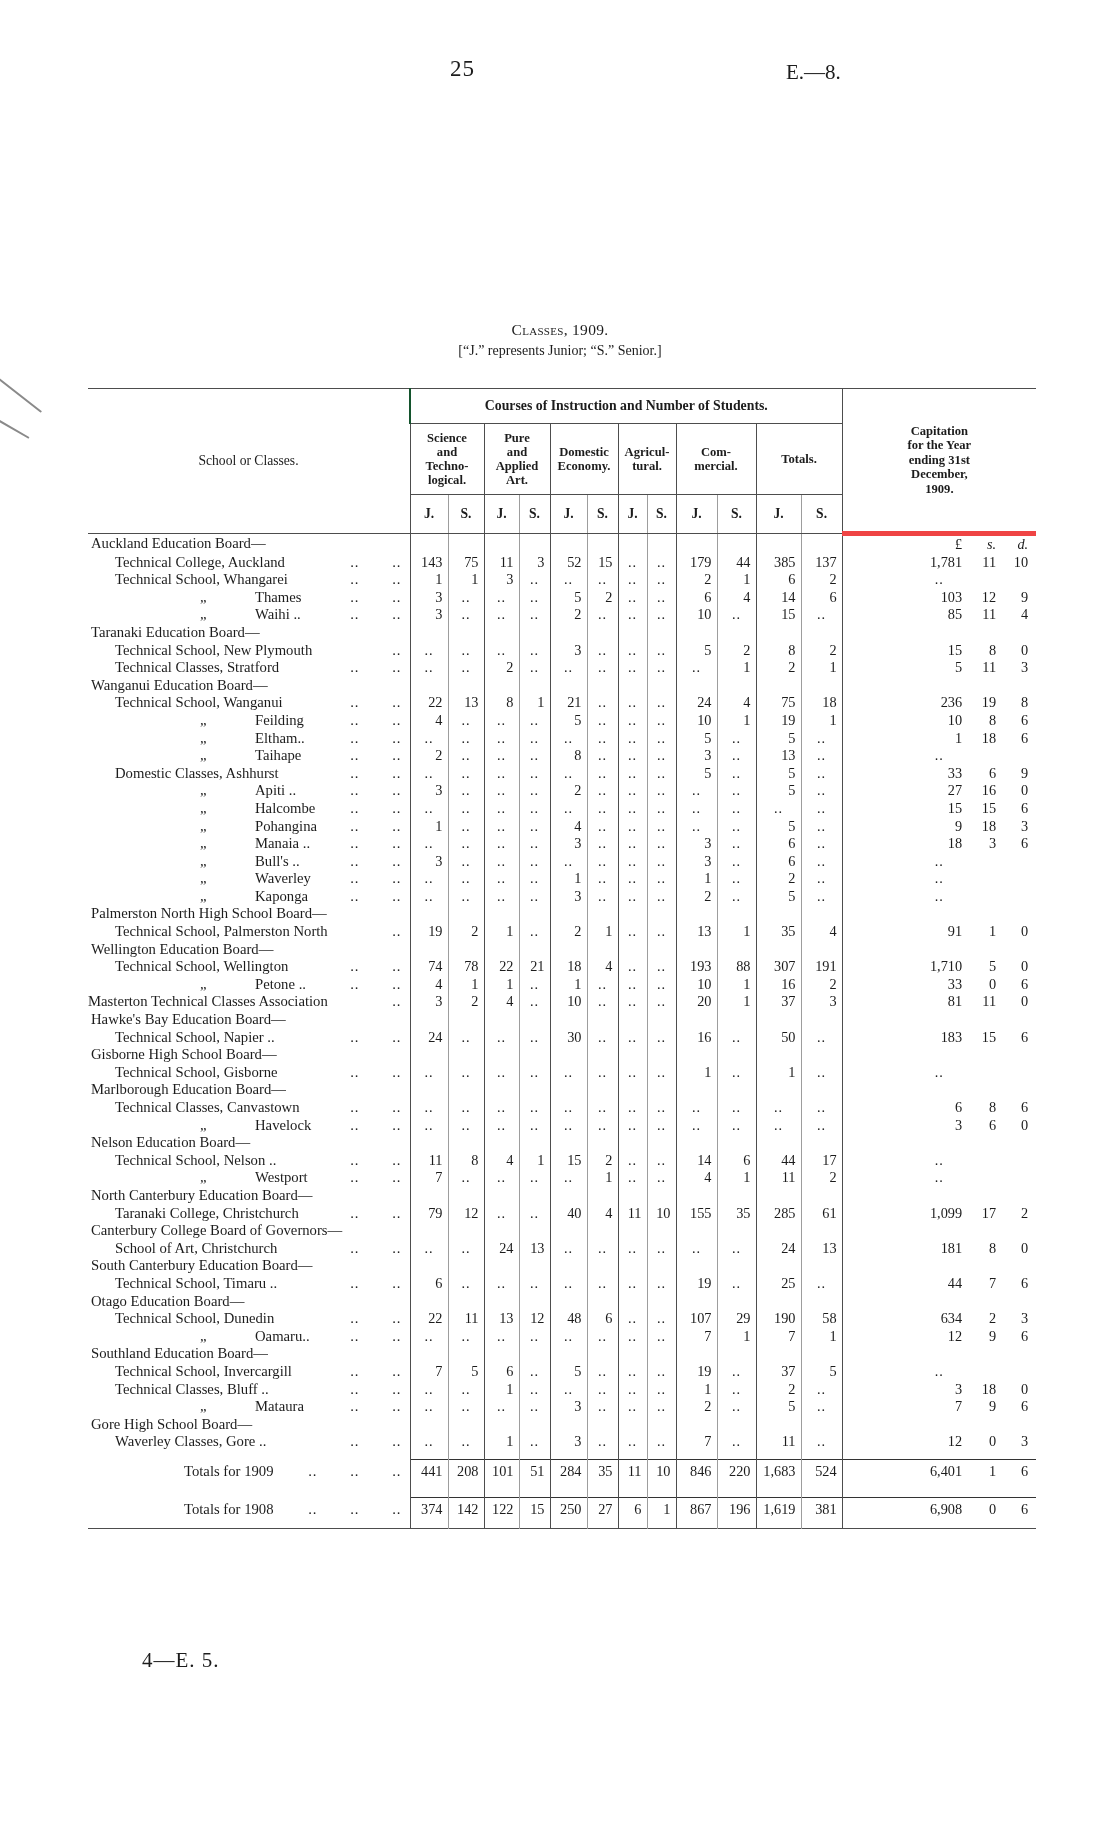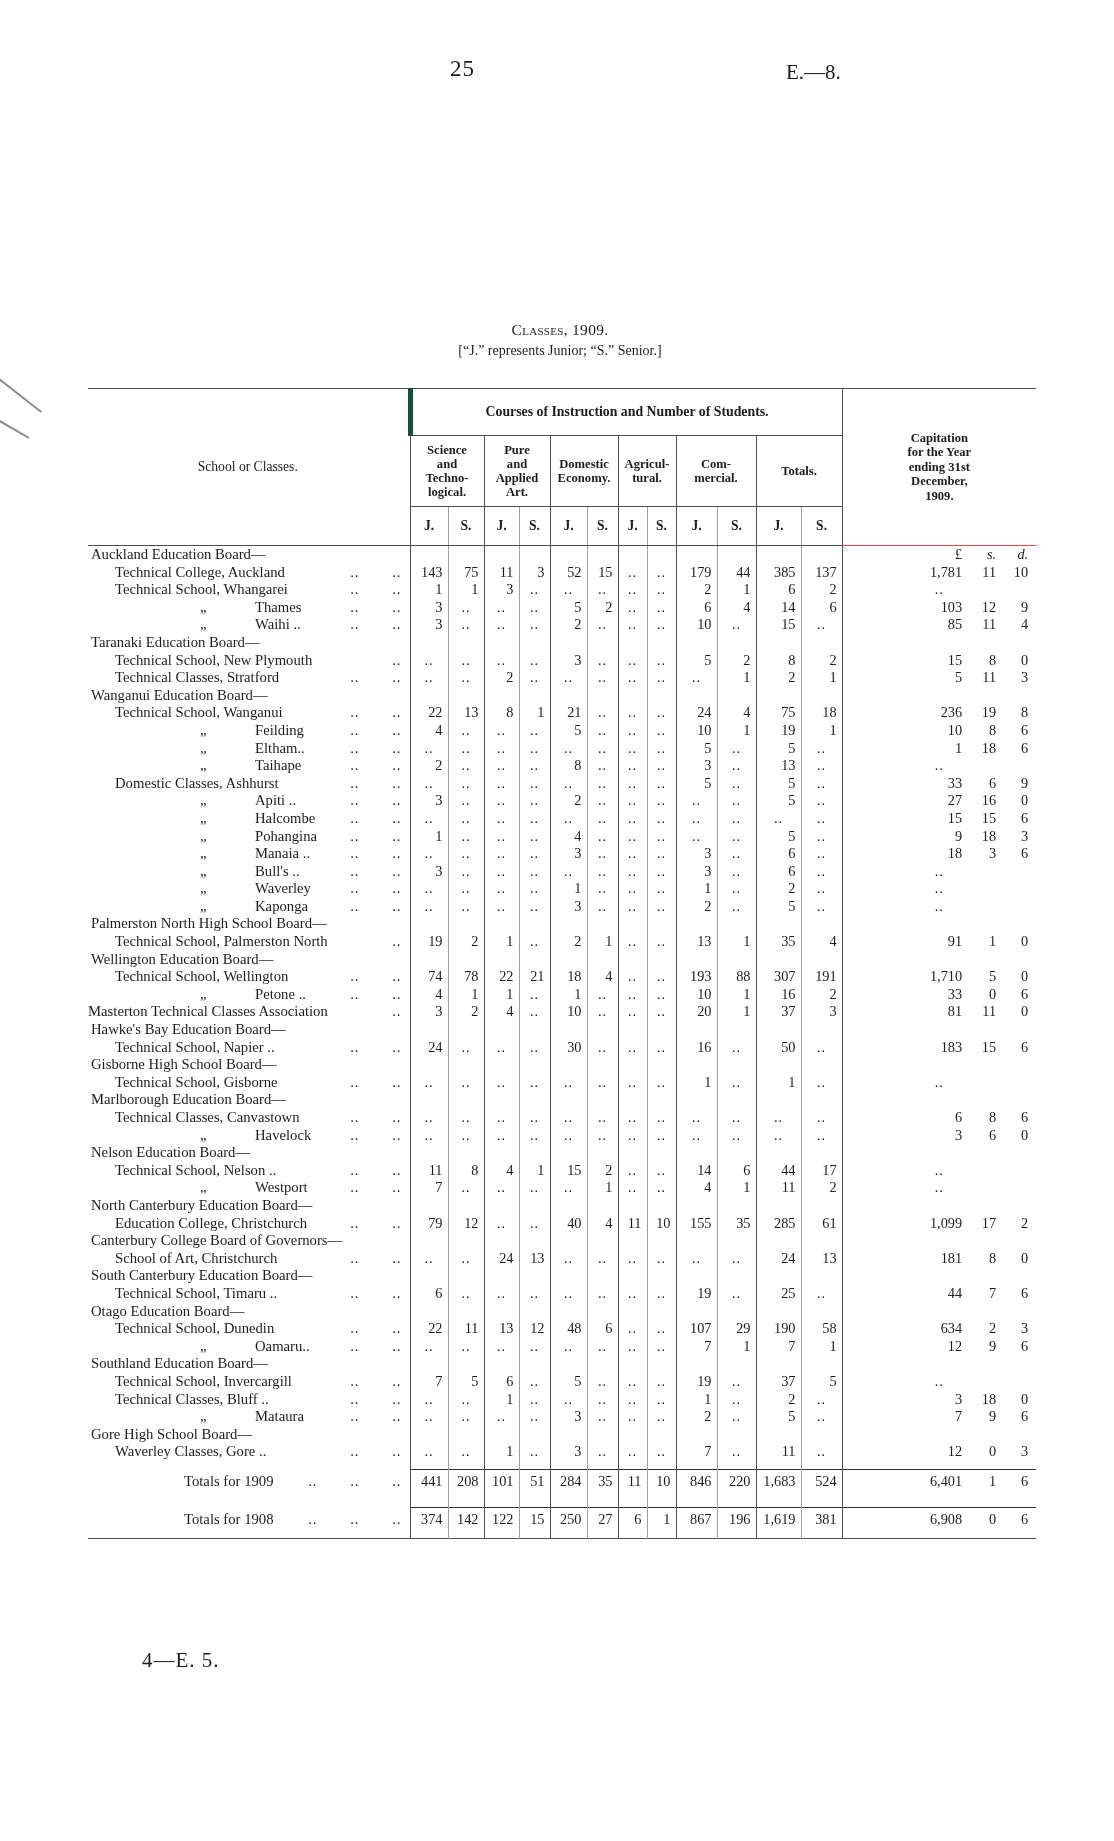--- a/index.html
+++ b/index.html
@@ -21,27 +21,27 @@
   .tbl-note   { font-size:14px; margin-top:4px; }
 
   .table-wrap { position:absolute; left:88px; top:388px; width:948px; }
   table {
     border-collapse:collapse; table-layout:fixed; width:100%;
     border-top:1px solid #4d4d4d; border-bottom:1px solid #4d4d4d;
     font-size:14.4px;
   }
   th { font-weight:normal; padding:0; }
   .courses {
-    font-weight:bold; font-size:13.8px; text-align:center; padding:15px 2px;
-    border-left:5px solid #14532d; border-right:1px solid #4d4d4d; border-bottom:1px solid #4d4d4d;
+    font-weight:bold; font-size:13.8px; text-align:center; padding:9px 2px;
+    border-left:2px solid #14532d; border-right:1px solid #4d4d4d; border-bottom:1px solid #4d4d4d;
   }
   .lbl-h { text-align:center; vertical-align:middle; font-size:13.6px; border-bottom:1px solid #4d4d4d; }
   .cap-h {
     font-weight:bold; font-size:12.6px; white-space:pre-line; text-align:center; vertical-align:middle;
-    line-height:14.5px; border-left:1px solid #4d4d4d; border-bottom:1px solid #ef4444;
+    line-height:14.5px; border-left:1px solid #4d4d4d; border-bottom:5px solid #ef4444;
   }
   .grp-h {
     font-weight:bold; font-size:12.6px; white-space:pre-line; text-align:center; vertical-align:middle;
     line-height:14px; padding:7px 1px; border-bottom:1px solid #4d4d4d;
   }
   .js-h { font-weight:bold; font-size:13.6px; text-align:center; padding:11px 0; border-bottom:1px solid #4d4d4d; }
 
   .bL { border-left:1px solid #4d4d4d; }
   .bl { border-left:1px solid #9d9d9d; }
 
@@ -1134,21 +1134,21 @@
           <td class="num bl"></td>
           <td class="num bL"></td>
           <td class="num bl"></td>
           <td class="num bL"></td>
           <td class="num bl"></td>
           <td class="cap bL"></td>
         </tr>
         <tr>
           <td class="lbl ind">
             <span class="lbl-flex">
-              <span class="tx">Education College, Christchurch</span>
+              <span class="tx">Taranaki College, Christchurch</span>
               <span class="sp"></span>
               <span class="ldr">..</span>
               <span class="ldr">..</span>
             </span>
           </td>
           <td class="num bL">79</td>
           <td class="num bl">12</td>
           <td class="num bL dots">..</td>
           <td class="num bl dots">..</td>
           <td class="num bL">40</td>

